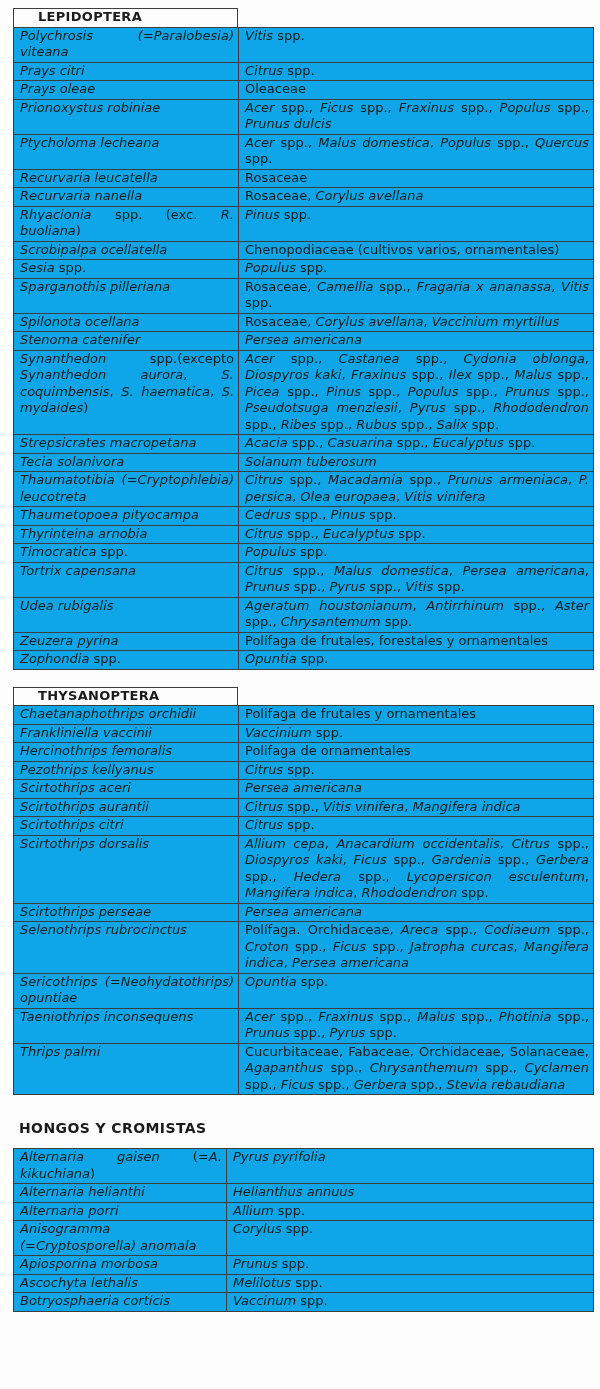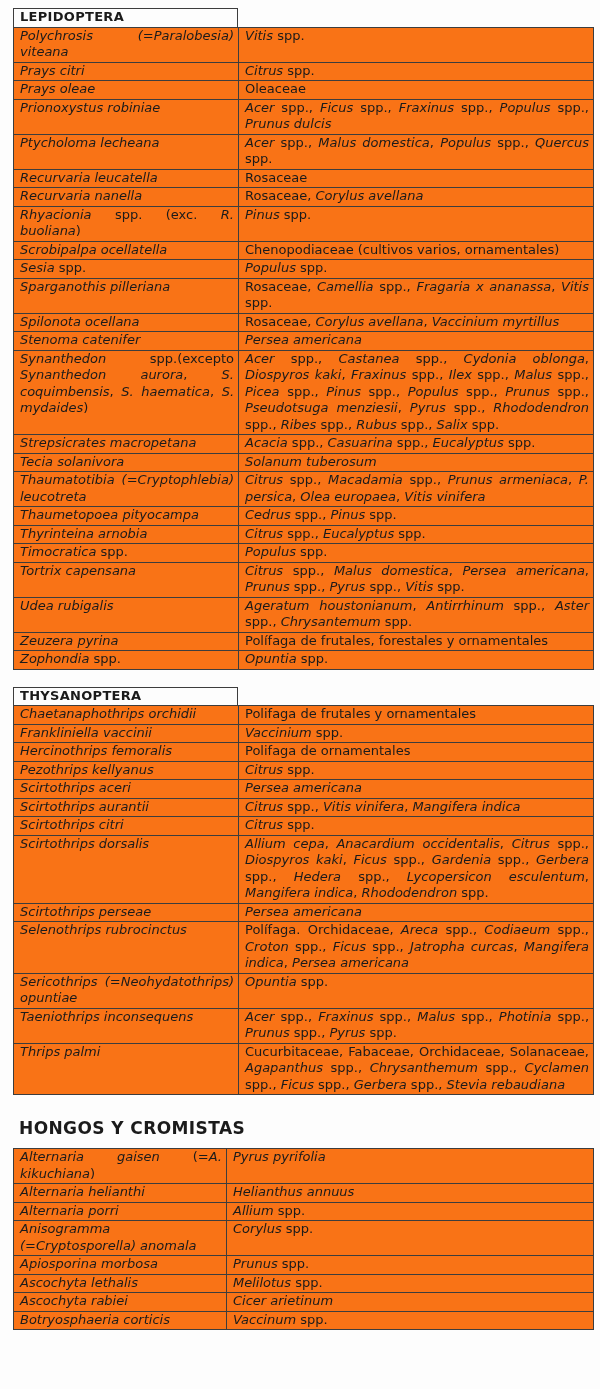--- a/index.html
+++ b/index.html
@@ -20,48 +20,48 @@
     padding: 8px 7px 0 13px;
   }
   .section { margin: 0; }
   .section + .section { margin-top: 17px; }
 
   .tbl-header {
     box-sizing: border-box;
     width: 225px;
     border: 1px solid #3d3d3d;
     font-weight: bold;
-    padding: 0px 4px 1px 6px;
+    padding: 0px 4px 1px 24px;
     line-height: 16.5px;
     background: #fdfdfd;
     letter-spacing: 0.3px;
   }
 
   table.pest-table {
     border-collapse: collapse;
     table-layout: fixed;
     width: 580px;
     margin-top: -1px;
-    background: #f97316;
+    background: #0ea5e9;
   }
   table.pest-table td {
     border: 1px solid #3d3d3d;
     vertical-align: top;
     padding: 0px 4px 1px 6px;
     line-height: 16.5px;
     text-align: justify;
     overflow: hidden;
   }
   table.pest-table col.c-pest  { width: 225px; }
   table.pest-table col.c-hosts { width: 355px; }
   table.pest-table.narrow col.c-pest  { width: 213px; }
   table.pest-table.narrow col.c-hosts { width: 367px; }
 
   .free-heading {
-    font-size: 17px;
+    font-size: 14px;
     font-weight: bold;
     letter-spacing: 0.4px;
     margin: 25px 0 13px 6px;
     line-height: 16px;
   }
   i { font-style: italic; }
 </style>
 </head>
 <body>
 
@@ -267,24 +267,20 @@
           </tr>
           <tr>
             <td><i>Apiosporina morbosa</i></td>
             <td><i>Prunus</i><span> spp.</span></td>
           </tr>
           <tr>
             <td><i>Ascochyta lethalis</i></td>
             <td><i>Melilotus</i><span> spp.</span></td>
           </tr>
           <tr>
-            <td><i>Ascochyta rabiei</i></td>
-            <td><i>Cicer arietinum</i></td>
-          </tr>
-          <tr>
             <td><i>Botryosphaeria corticis</i></td>
             <td><i>Vaccinum</i><span> spp.</span></td>
           </tr>
         </tbody>
     </table>
   </div>
 
 </div>
 
 </body></html>

